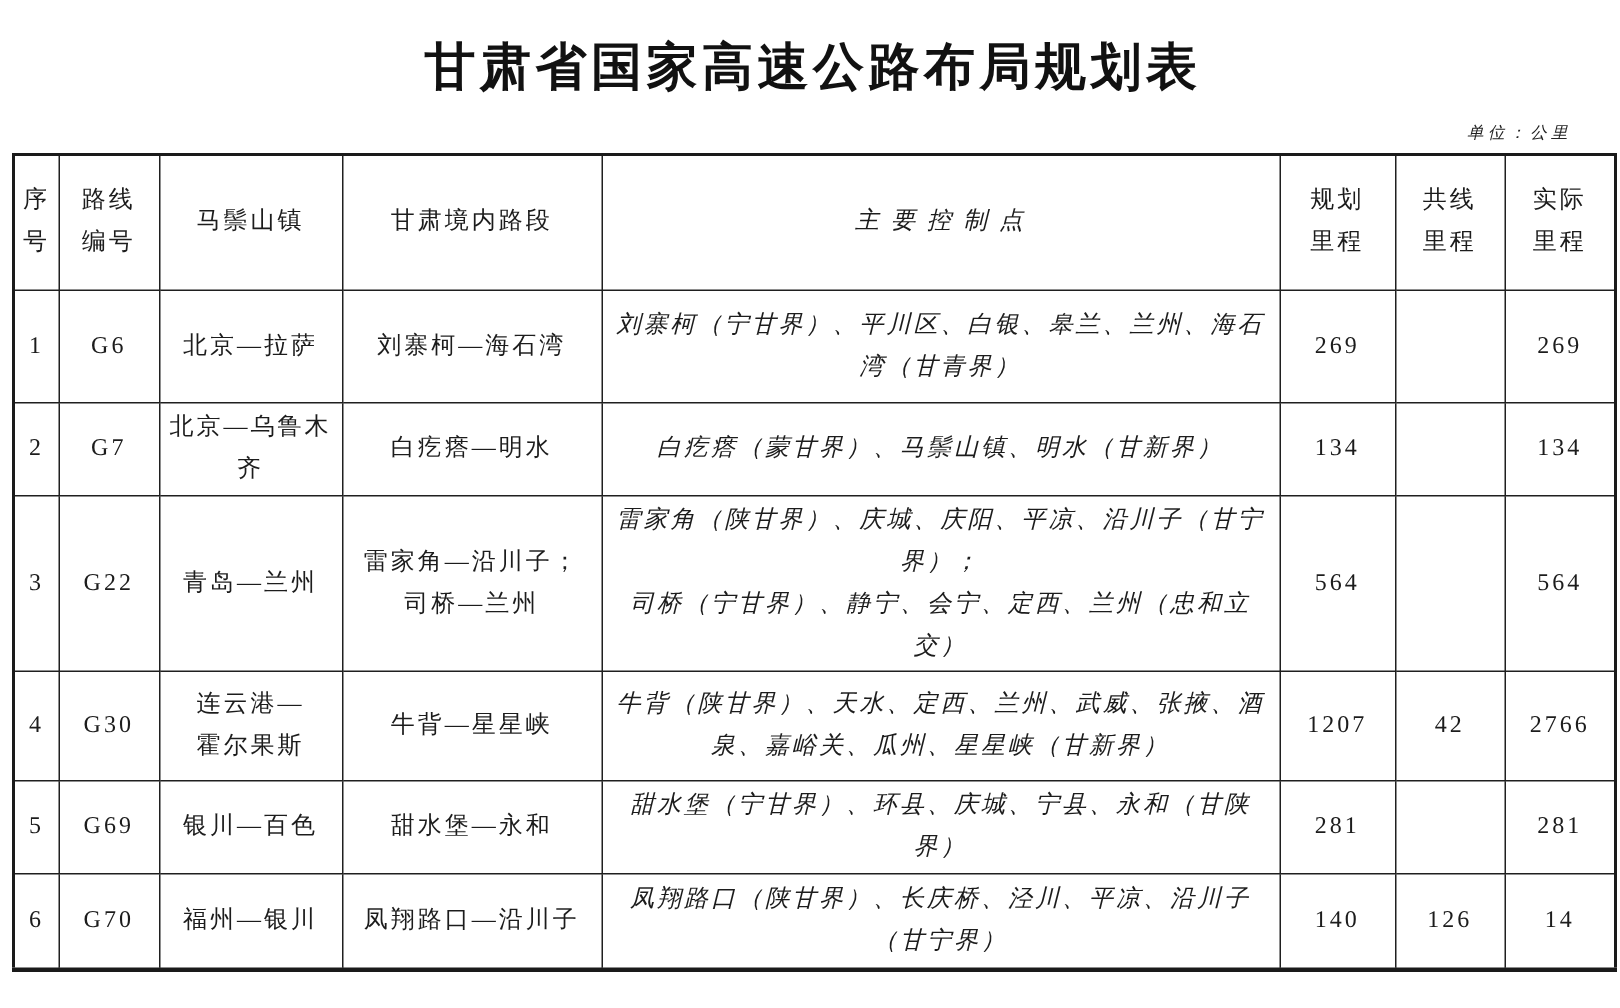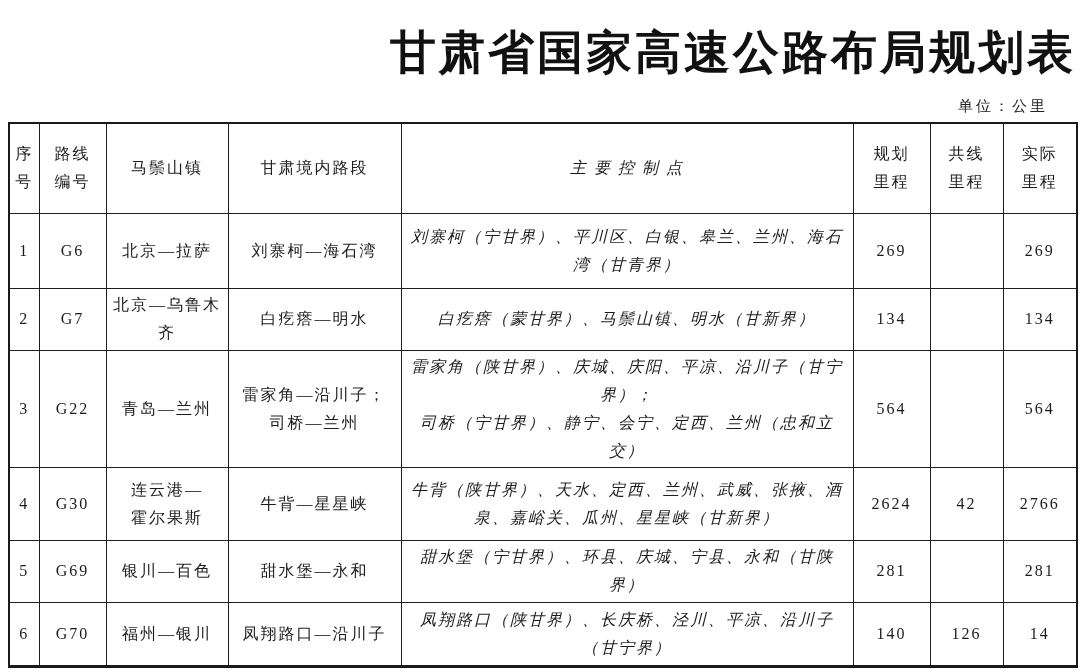--- a/index.html
+++ b/index.html
@@ -12,29 +12,30 @@
     font-family: "Liberation Serif", "DejaVu Serif", serif;
     color: #1c1c1c;
   }
   .page {
     width: 1068px;
     margin-left: 8px;
   }
   .doc-title {
     margin: 0;
     padding-top: 22px;
-    text-align: right;
-    font-size: 46px;
+    text-align: center;
+    font-size: 34px;
     font-weight: bold;
     letter-spacing: 3px;
     color: #111;
   }
   .unit-note {
     text-align: right;
-    font-size: 15px;
+    font-size: 11px;
+    font-style: italic;
     letter-spacing: 3px;
     padding: 13px 28px 6px 0;
     color: #222;
   }
   table.plan {
     border-collapse: collapse;
     table-layout: fixed;
     width: 1068px;
     border: 2px solid #1a1a1a;
     border-bottom-width: 3px;
@@ -143,21 +144,21 @@
       </tr>
 
       <tr class="r4">
         <td>4</td>
         <td>G30</td>
         <td>连云港—
 霍尔果斯</td>
         <td>牛背—星星峡</td>
         <td class="points">牛背（陕甘界）、天水、定西、兰州、武威、张掖、酒
 泉、嘉峪关、瓜州、星星峡（甘新界）</td>
-        <td class="num">2624</td>
+        <td class="num">1207</td>
         <td class="num">42</td>
         <td class="num">2766</td>
       </tr>
 
       <tr class="r5">
         <td>5</td>
         <td>G69</td>
         <td>银川—百色</td>
         <td>甜水堡—永和</td>
         <td class="points">甜水堡（宁甘界）、环县、庆城、宁县、永和（甘陕界）</td>

